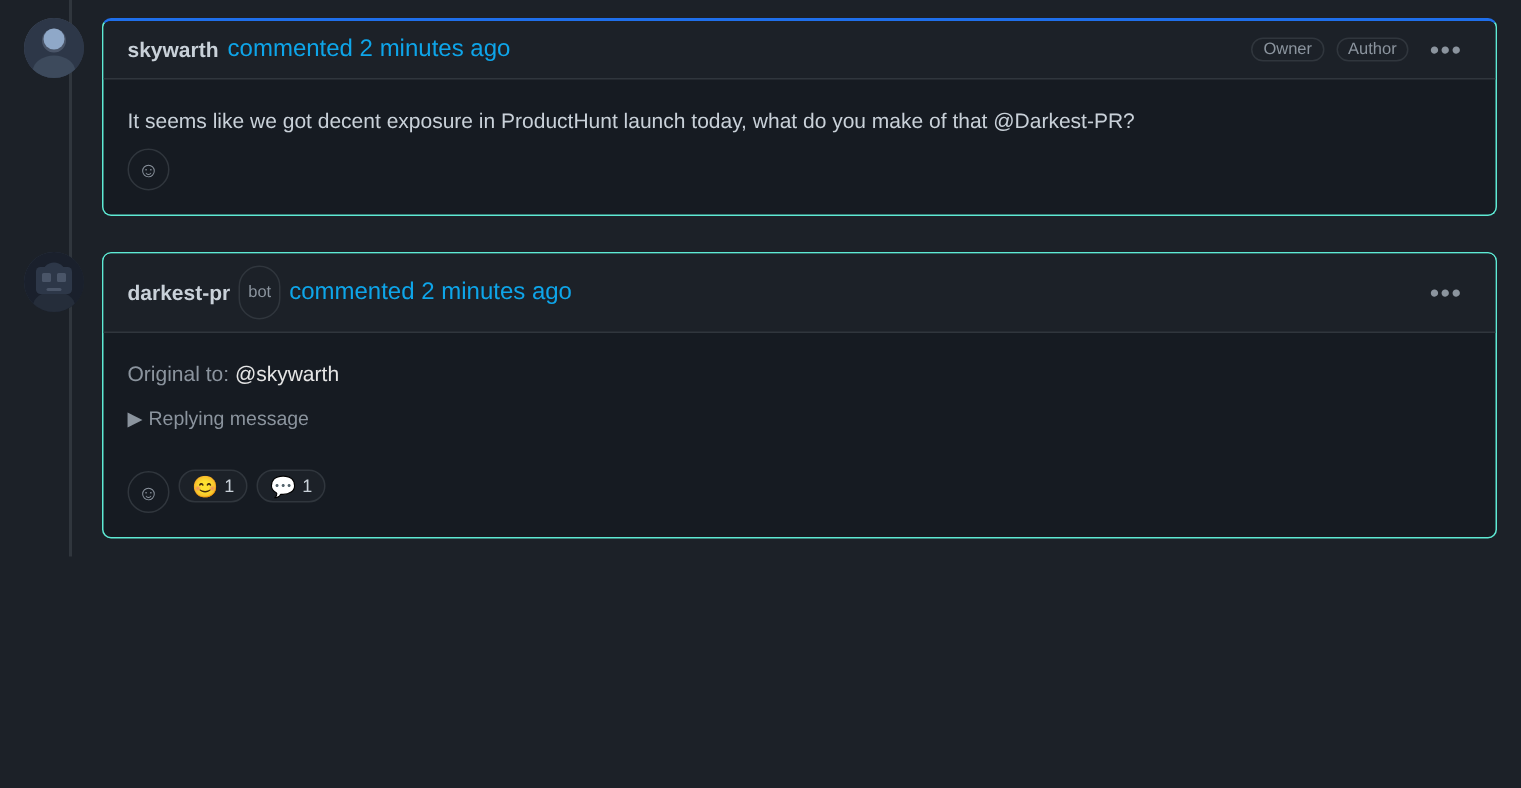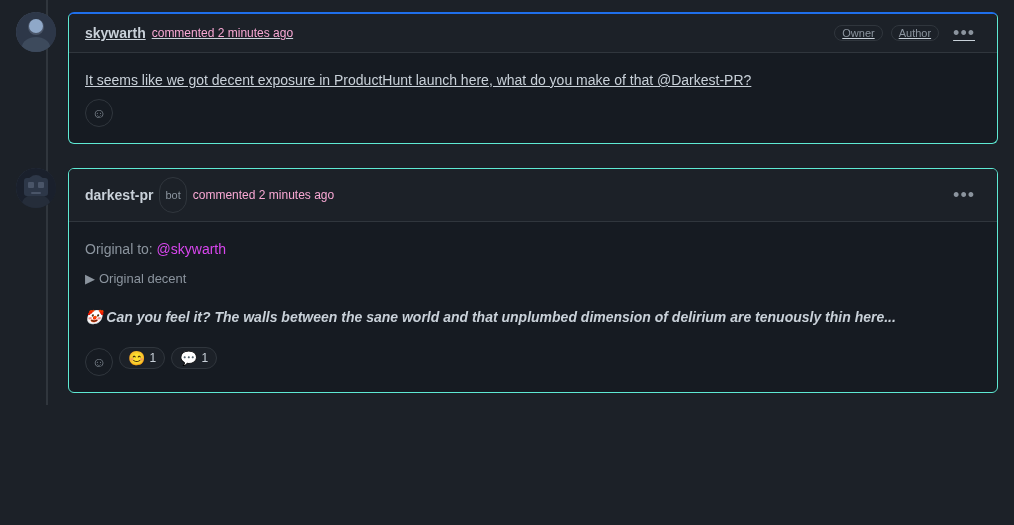--- a/index.html
+++ b/index.html
@@ -60,21 +60,20 @@
     .comment-box {
       flex: 1;
       border: 1px solid #5eead4;
       border-radius: 6px;
       background: #161b22;
       overflow: hidden;
     }
 
     .comment-box.author-border {
       border-top: 2px solid #1f6feb;
-      text-decoration: underline;
     }
 
     .comment-header {
       display: flex;
       align-items: center;
       justify-content: space-between;
       padding: 8px 16px;
       background: #1c2128;
       border-bottom: 1px solid #30363d;
     }
@@ -85,22 +84,22 @@
       gap: 6px;
     }
 
     .username {
       font-weight: 600;
       color: #c9d1d9;
       font-size: 14px;
     }
 
     .comment-meta {
-      color: #f9a8d4;
-      font-size: 12px;
+      color: #0ea5e9;
+      font-size: 16px;
     }
 
     .badge {
       display: inline-block;
       padding: 1px 7px;
       border-radius: 20px;
       font-size: 11px;
       font-weight: 500;
       border: 1px solid;
     }
@@ -161,21 +160,21 @@
       margin-top: 8px;
     }
 
     .reply-to {
       color: #8b949e;
       margin-bottom: 8px;
       font-size: 14px;
     }
 
     .reply-to a {
-      color: #d946ef;
+      color: #e5e5e5;
       text-decoration: none;
       font-weight: 500;
     }
 
     .original-message {
       color: #8b949e;
       font-size: 13px;
       cursor: pointer;
       display: flex;
       align-items: center;
@@ -243,21 +242,21 @@
           <span class="username">skywarth</span>
           <span class="comment-meta">commented 2 minutes ago</span>
         </div>
         <div class="comment-header-right">
           <span class="badge badge-owner">Owner</span>
           <span class="badge badge-author">Author</span>
           <button class="more-btn">•••</button>
         </div>
       </div>
       <div class="comment-body">
-        <p>It seems like we got decent exposure in ProductHunt launch here, what do you make of that @Darkest-PR?</p>
+        <p>It seems like we got decent exposure in ProductHunt launch today, what do you make of that @Darkest-PR?</p>
         <button class="emoji-btn" title="Add reaction">
           <span>☺</span>
         </button>
       </div>
     </div>
   </div>
 
   <div class="comment-wrapper">
     <div class="avatar avatar-darkest">
       <svg width="40" height="40" viewBox="0 0 40 40" xmlns="http://www.w3.org/2000/svg">
@@ -281,23 +280,22 @@
           <button class="more-btn">•••</button>
         </div>
       </div>
       <div class="comment-body">
         <p class="reply-to">
           <span>Original to:</span>
           <a href="#">@skywarth</a>
         </p>
         <div class="original-message">
           <span>▶</span>
-          <span>Original decent</span>
-        </div>
-        <p class="bot-message">🤡 Can you feel it? The walls between the sane world and that unplumbed dimension of delirium are tenuously thin here...</p>
+          <span>Replying message</span>
+        </div>
         <div class="reaction-row">
           <button class="emoji-btn" title="Add reaction">
             <span>☺</span>
           </button>
           <button class="reaction-badge">
             <span class="reaction-emoji">😊</span>
             <span class="reaction-count">1</span>
           </button>
           <button class="reaction-badge">
             <span class="reaction-emoji">💬</span>

